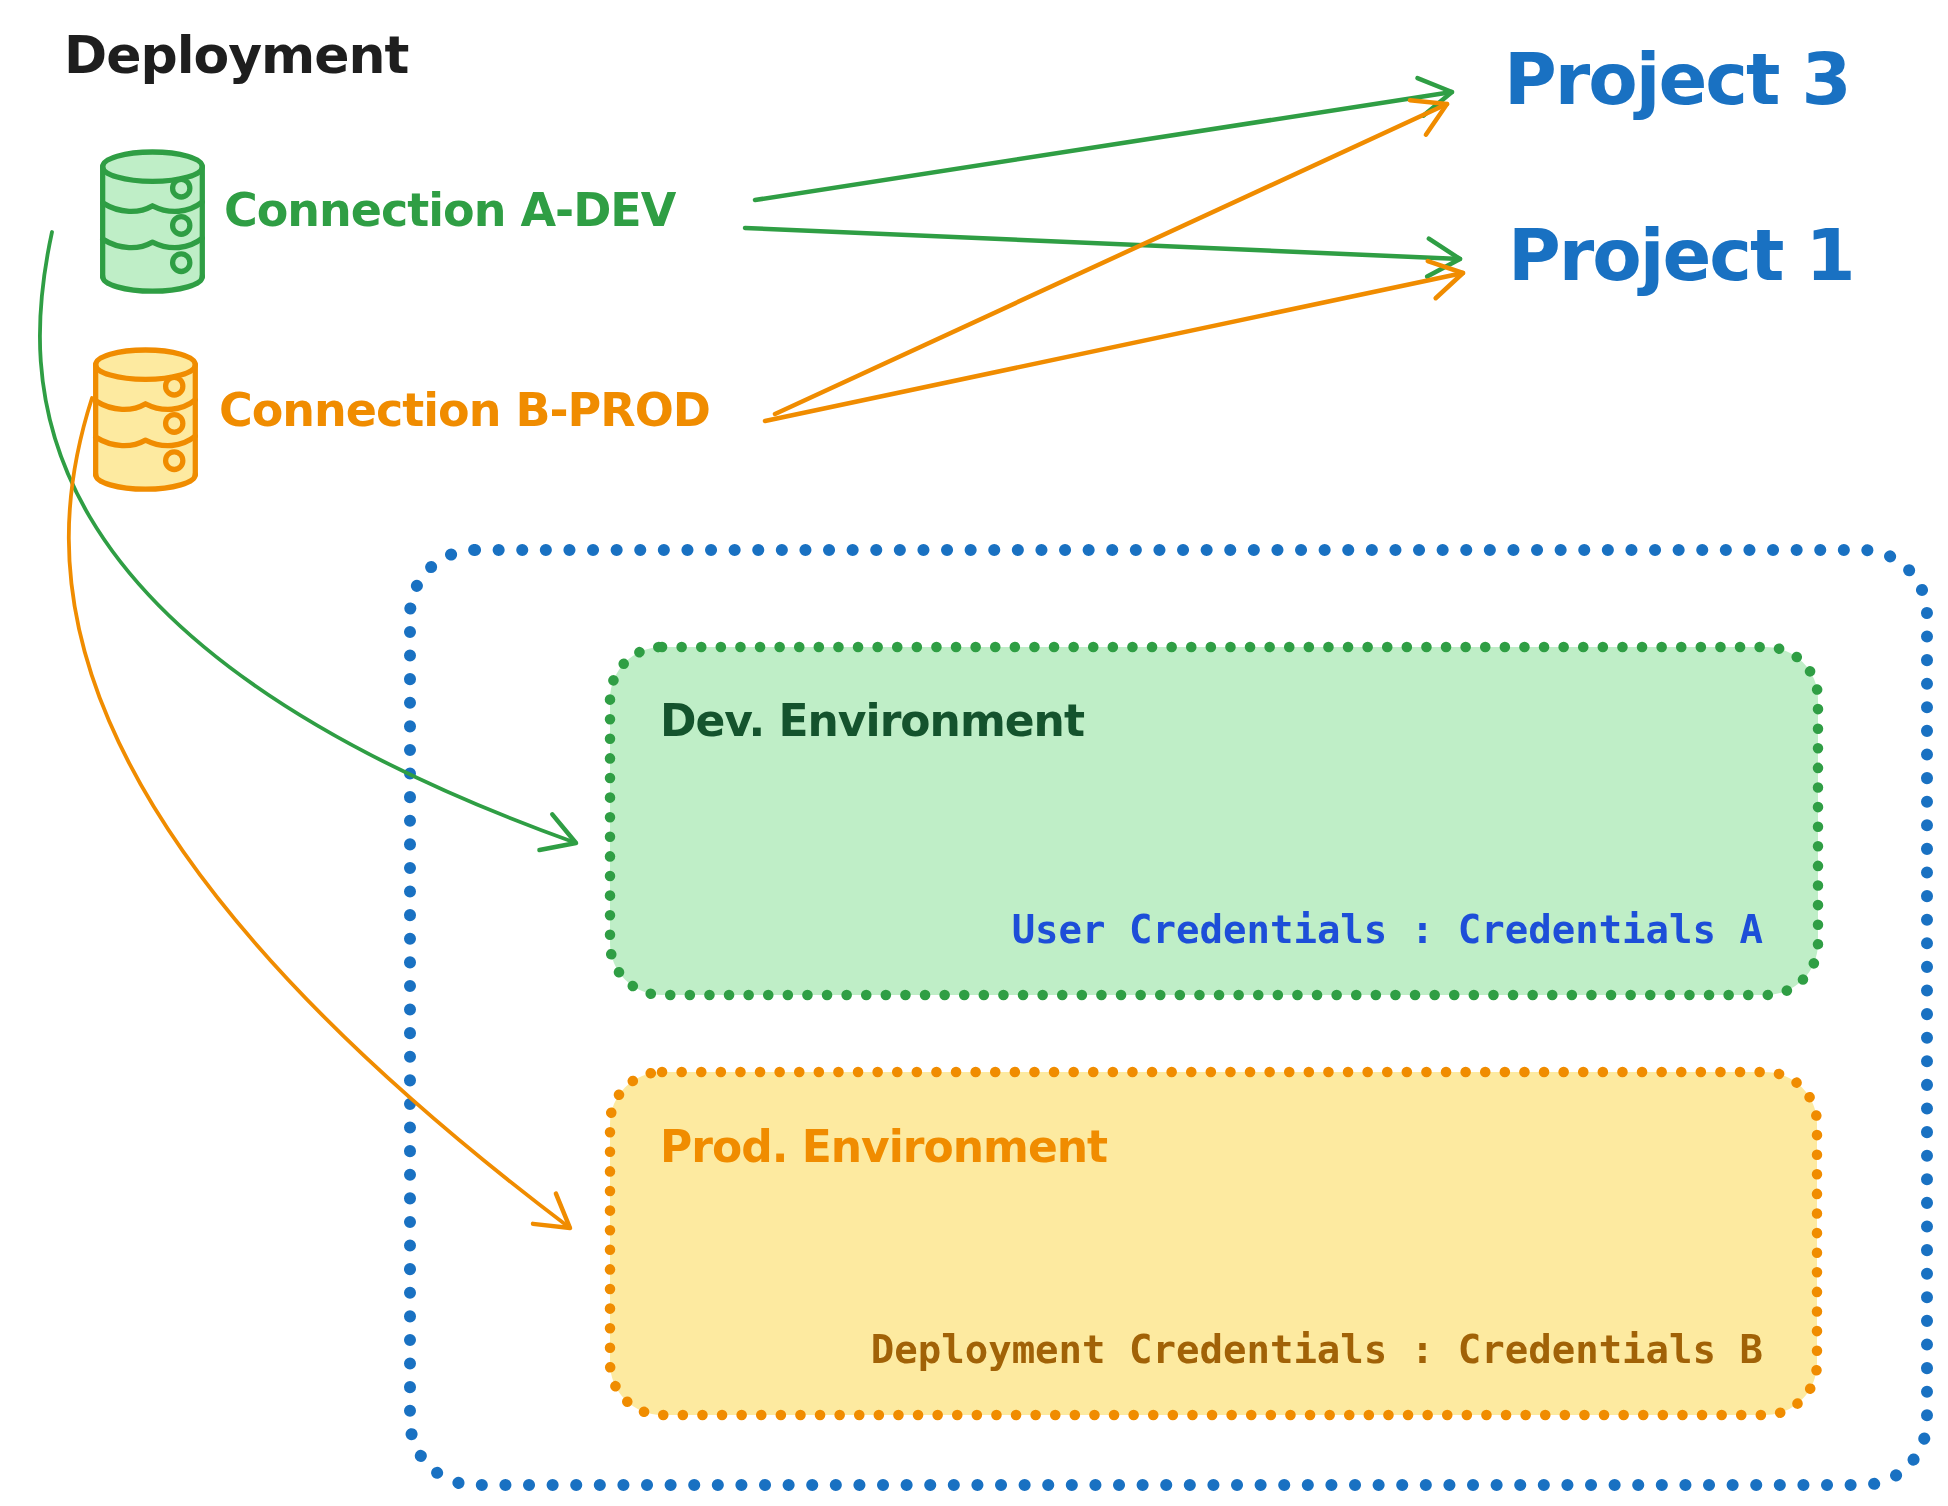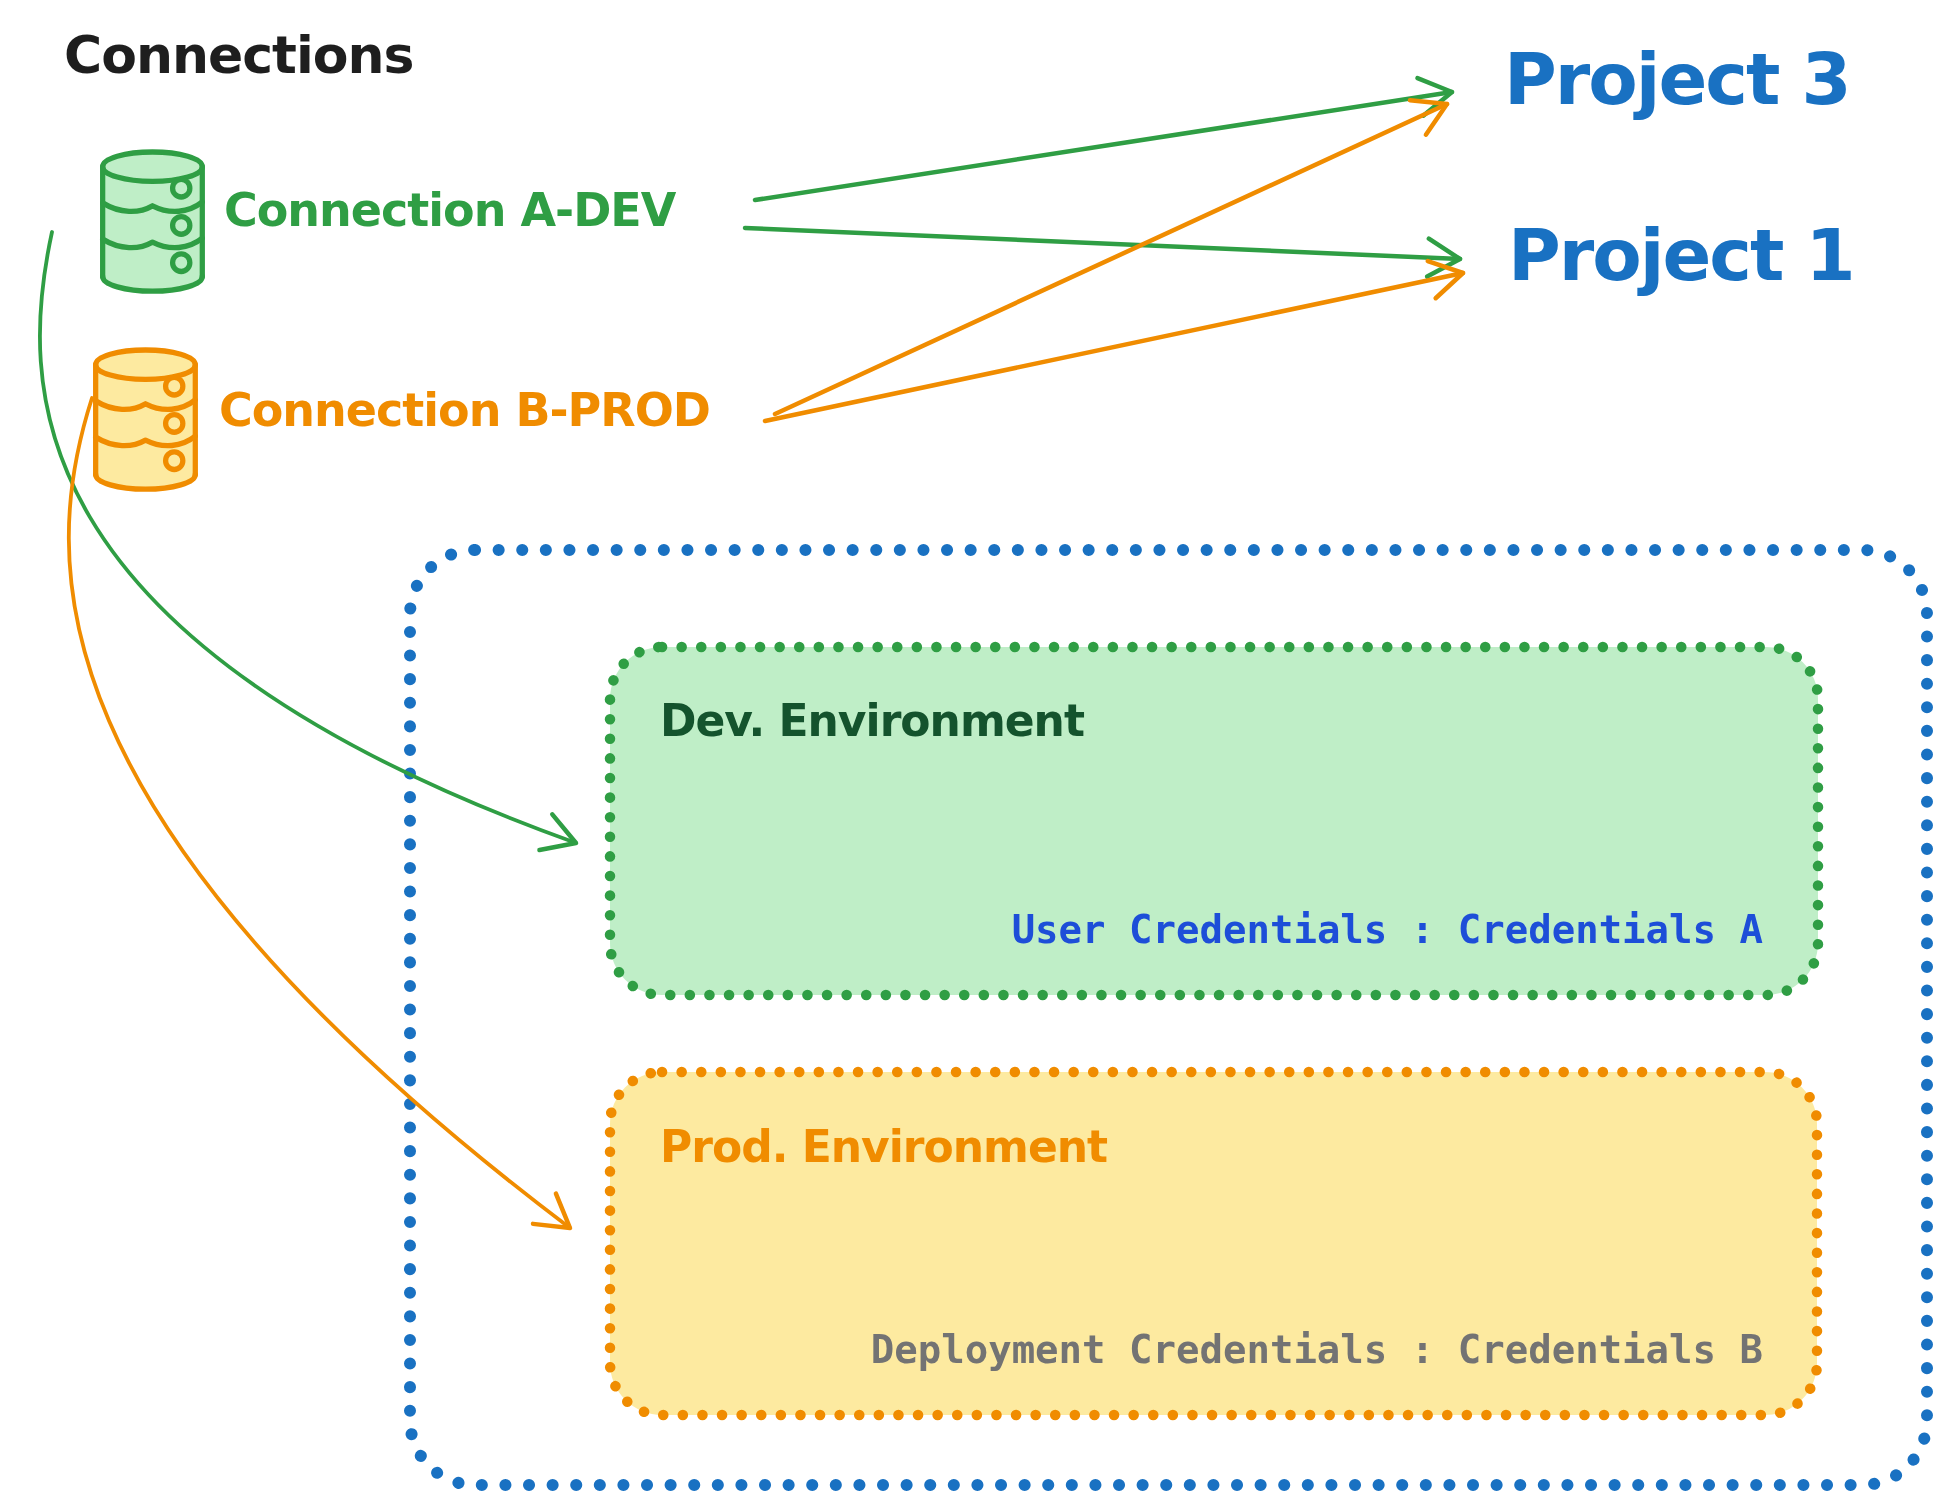--- a/index.html
+++ b/index.html
@@ -42,21 +42,21 @@
   .env-title { font-size: 44px; letter-spacing: -1px; }
   .env-title-dev  { left: 660px; top: 696px;  color: #14532d; }
   .env-title-prod { left: 660px; top: 1122px; color: #f08c00; }
   .cred {
     font-family: "DejaVu Sans Mono", monospace;
     font-size: 39px;
     font-weight: bold;
     text-align: right;
   }
   .cred-a { left: 860px; top: 908px;  width: 903px; color: #1d4ed8; }
-  .cred-b { left: 820px; top: 1328px; width: 943px; color: #737373; }
+  .cred-b { left: 820px; top: 1328px; width: 943px; color: #a16207; }
 </style>
 </head>
 <body>
 
 <div id="canvas">
 
   <svg id="shape-layer" viewBox="0 0 1948 1506" xmlns="http://www.w3.org/2000/svg">
     <defs>
       <marker id="arrow-green" orient="auto" markerUnits="userSpaceOnUse" refX="0" refY="0" markerWidth="90" markerHeight="90" overflow="visible">
         <path d="M -32 -19 L 0 0 L -32 19" fill="none" stroke="#2f9e44" stroke-width="4.5" stroke-linecap="round" stroke-linejoin="round"></path>
@@ -100,21 +100,21 @@
 
     <line x1="755" y1="200" x2="1452" y2="92" stroke="#2f9e44" stroke-width="4.5" stroke-linecap="round" marker-end="url(#arrow-green)"></line>
     <line x1="745" y1="228" x2="1460" y2="259" stroke="#2f9e44" stroke-width="4.5" stroke-linecap="round" marker-end="url(#arrow-green)"></line>
     <line x1="775" y1="414" x2="1447" y2="104" stroke="#f08c00" stroke-width="4.5" stroke-linecap="round" marker-end="url(#arrow-orange)"></line>
     <line x1="765" y1="421" x2="1463" y2="273" stroke="#f08c00" stroke-width="4.5" stroke-linecap="round" marker-end="url(#arrow-orange)"></line>
 
     <path d="M 52 232 C 20 380 10 640 576 843" fill="none" stroke="#2f9e44" stroke-width="3.8" stroke-linecap="round" marker-end="url(#arrow-green)"></path>
     <path d="M 92 398 C 40 560 30 820 570 1228" fill="none" stroke="#f08c00" stroke-width="3.8" stroke-linecap="round" marker-end="url(#arrow-orange)"></path>
   </svg>
 
-  <div class="txt title">Connections</div>
+  <div class="txt title">Deployment</div>
 
   <div class="txt conn-label conn-a">Connection A-DEV</div>
   <div class="txt conn-label conn-b">Connection B-PROD</div>
 
   <div class="txt project-label p3">Project 3</div>
   <div class="txt project-label p2">Project 1</div>
 
   <div class="txt env-title env-title-dev">Dev. Environment</div>
   <div class="txt cred cred-a">User Credentials : Credentials A</div>
 

